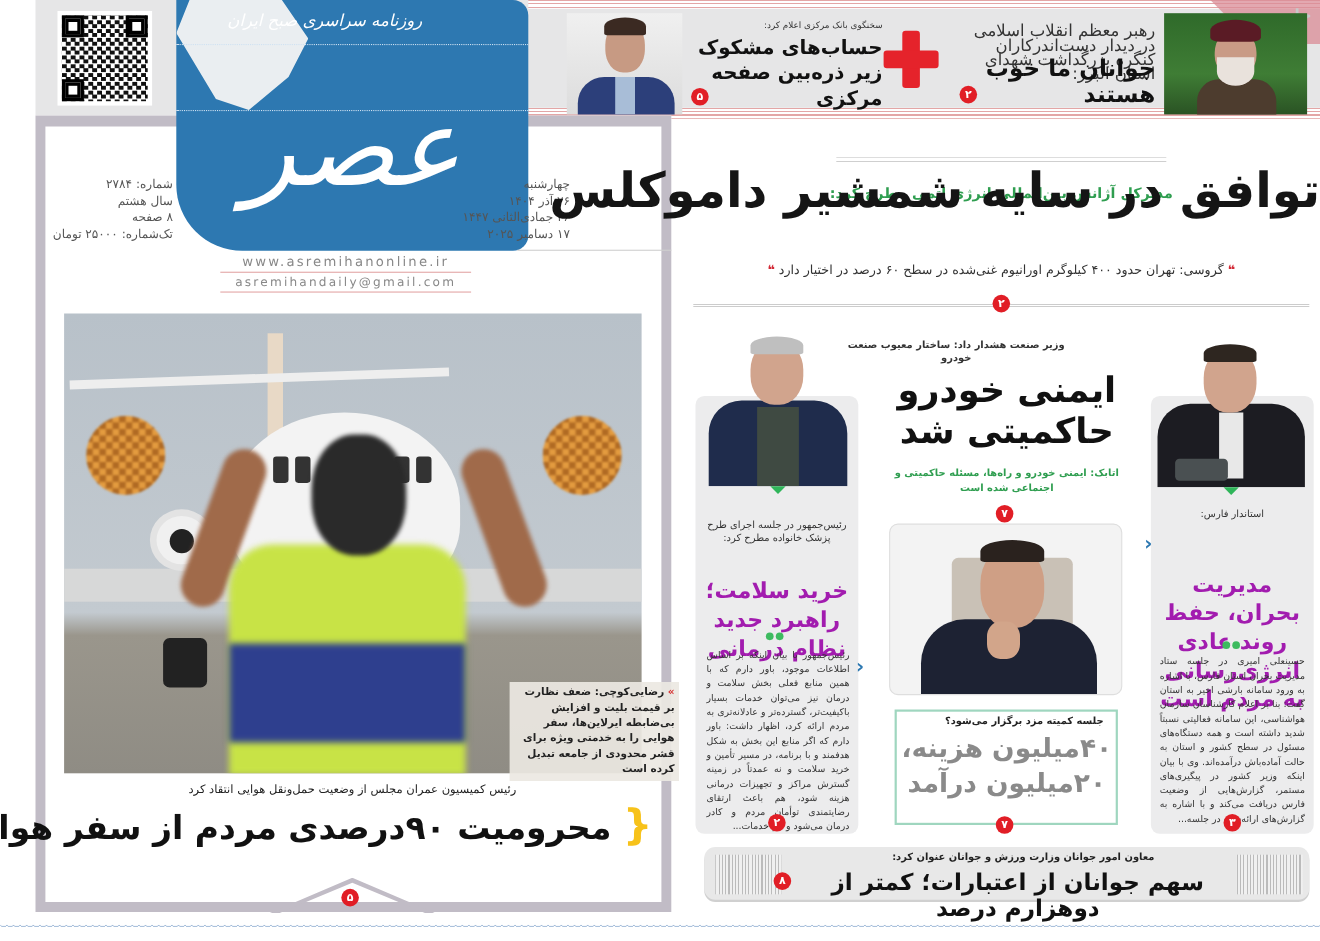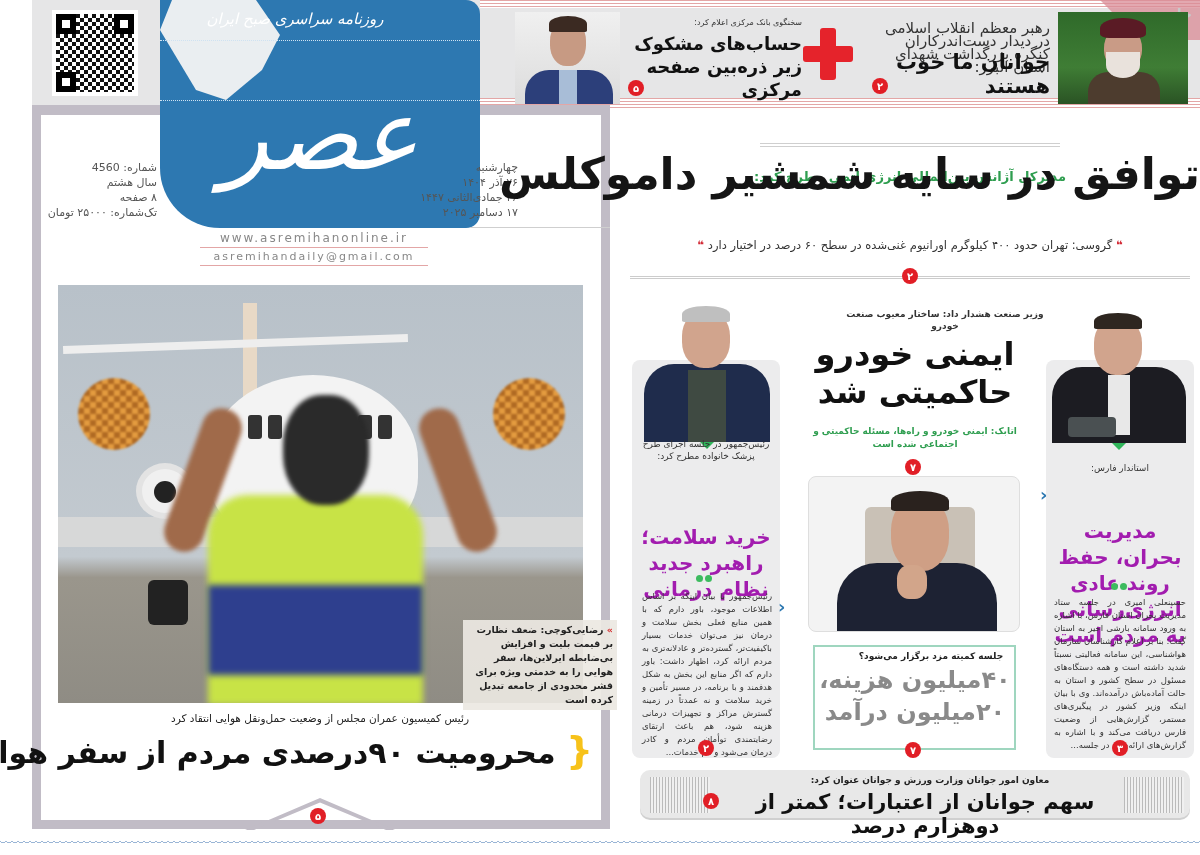--- a/index.html
+++ b/index.html
@@ -116,21 +116,21 @@
   .green-arrow { width: 0; height: 0; border-left: 7px solid transparent; border-right: 7px solid transparent; border-top: 7px solid #2fb55a; }
   .green-dots { display: flex; gap: 2px; justify-content: center; }
   .green-dots span { width: 7px; height: 7px; border-radius: 50%; background: #3dbb5f; display: block; }
 
   .card-kicker { font-size: 9px; line-height: 12px; text-align: center; color: #333; }
   .card-title { font-size: 20px; line-height: 26px; font-weight: bold; text-align: center; color: #a21caf; margin-top: 42px; }
   .card-body { font-size: 8.5px; line-height: 13px; text-align: justify; color: #333; }
   .chev { font-size: 18px; color: #2d78b1; font-weight: bold; }
 
   
-  .center-kicker1 { left: 840px; top: 308px; width: 210px; text-align: center; font-size: 9px; line-height: 12px; font-weight: bold; color: #333; }
+  .center-kicker1 { left: 764px; top: 308px; width: 210px; text-align: center; font-size: 9px; line-height: 12px; font-weight: bold; color: #333; }
   .center-title1 { left: 800px; top: 335px; width: 230px; text-align: center; font-size: 32px; line-height: 38px; font-weight: bold; color: #111; }
   .center-sub1 { left: 810px; top: 425px; width: 210px; text-align: center; font-size: 9px; line-height: 13px; color: #2f9e50; font-weight: bold; }
   .center-page1 { left: 905px; top: 459px; }
   .center-photo { left: 808px; top: 476px; width: 212px; height: 156px; border-radius: 8px; background: #f3f3f3; border: 1px solid #dedede; overflow: hidden; }
   .center-box { left: 813px; top: 645px; width: 203px; height: 105px; border: 2px solid #9fd6bf; background: #fff; }
   .center-box-kicker { left: 815px; top: 651px; width: 232px; text-align: center; font-size: 9px; color: #222; font-weight: bold; }
   .center-box-title { left: 815px; top: 664px; width: 200px; text-align: center; font-size: 24px; line-height: 32px; font-weight: bold; color: #8a8a8a; }
   .center-page2 { left: 905px; top: 742px; }
 
   
@@ -193,21 +193,21 @@
 <div class="abs logo-name">عصر میهن</div>
 
 <div class="abs meta-right">
   <div>چهارشنبه</div>
   <div>۲۶ آذر ۱۴۰۴</div>
   <div style="white-space:nowrap;direction:rtl;">۲۶ جمادی‌الثانی ۱۴۴۷</div>
   <div style="white-space:nowrap;">۱۷ دسامبر ۲۰۲۵</div>
 </div>
 <div class="abs meta-line"></div>
 <div class="abs meta-left">
-  <div>شماره: 4560</div>
+  <div>شماره: ۲۷۸۴</div>
   <div>سال هشتم</div>
   <div>۸ صفحه</div>
   <div>تک‌شماره: ۲۵۰۰۰ تومان</div>
 </div>
 <div class="abs site-url">www.asremihanonline.ir</div>
 <div class="abs site-mail">asremihandaily@gmail.com</div>
 
 <div class="abs photo-main">
   <div class="tail"></div>
   <div class="stab"></div>
@@ -253,21 +253,21 @@
 <div class="abs lead-page badge">۲</div>
 
 <div class="abs card card-left"></div>
 <div class="abs person-photo" style="left:640px;top:300px;width:134px;height:142px;">
   <div class="bd" style="left:4px;top:64px;width:126px;height:78px;background:#1f2c4c;"></div>
   <div class="bd" style="left:48px;top:70px;width:38px;height:72px;background:#3f4a42;border-radius:0;"></div>
   <div class="hd" style="left:42px;top:10px;width:48px;height:58px;"></div>
   <div class="hr" style="left:42px;top:6px;width:48px;height:16px;background:#bfbfbf;"></div>
 </div>
 <div class="abs green-arrow" style="left:700px;top:442px;"></div>
-<div class="abs card-kicker" style="left:636px;top:438px;width:140px;">رئیس‌جمهور در جلسه اجرای طرح پزشک خانواده مطرح کرد:</div>
+<div class="abs card-kicker" style="left:636px;top:472px;width:140px;">رئیس‌جمهور در جلسه اجرای طرح پزشک خانواده مطرح کرد:</div>
 <div class="abs card-title" style="left:636px;top:482px;width:140px;">خرید سلامت؛ راهبرد جدید نظام درمانی</div>
 <div class="abs green-dots" style="left:696px;top:575px;">
     <span></span>
     <span></span>
   </div>
 <div class="abs card-body" style="left:642px;top:590px;width:130px;">رئیس‌جمهور با بیان اینکه بر اساس اطلاعات موجود، باور دارم که با همین منابع فعلی بخش سلامت و درمان نیز می‌توان خدمات بسیار باکیفیت‌تر، گسترده‌تر و عادلانه‌تری به مردم ارائه کرد، اظهار داشت: باور دارم که اگر منابع این بخش به شکل هدفمند و با برنامه، در مسیر تأمین و خرید سلامت و نه عمدتاً در زمینه گسترش مراکز و تجهیزات درمانی هزینه شود، هم باعث ارتقای رضایتمندی توأمان مردم و کادر درمان می‌شود و هم خدمات...</div>
 <div class="abs chev" style="left:778px;top:596px;">‹</div>
 <div class="abs badge" style="left:698px;top:740px;">۲</div>
 
 <div class="abs card card-right"></div>

